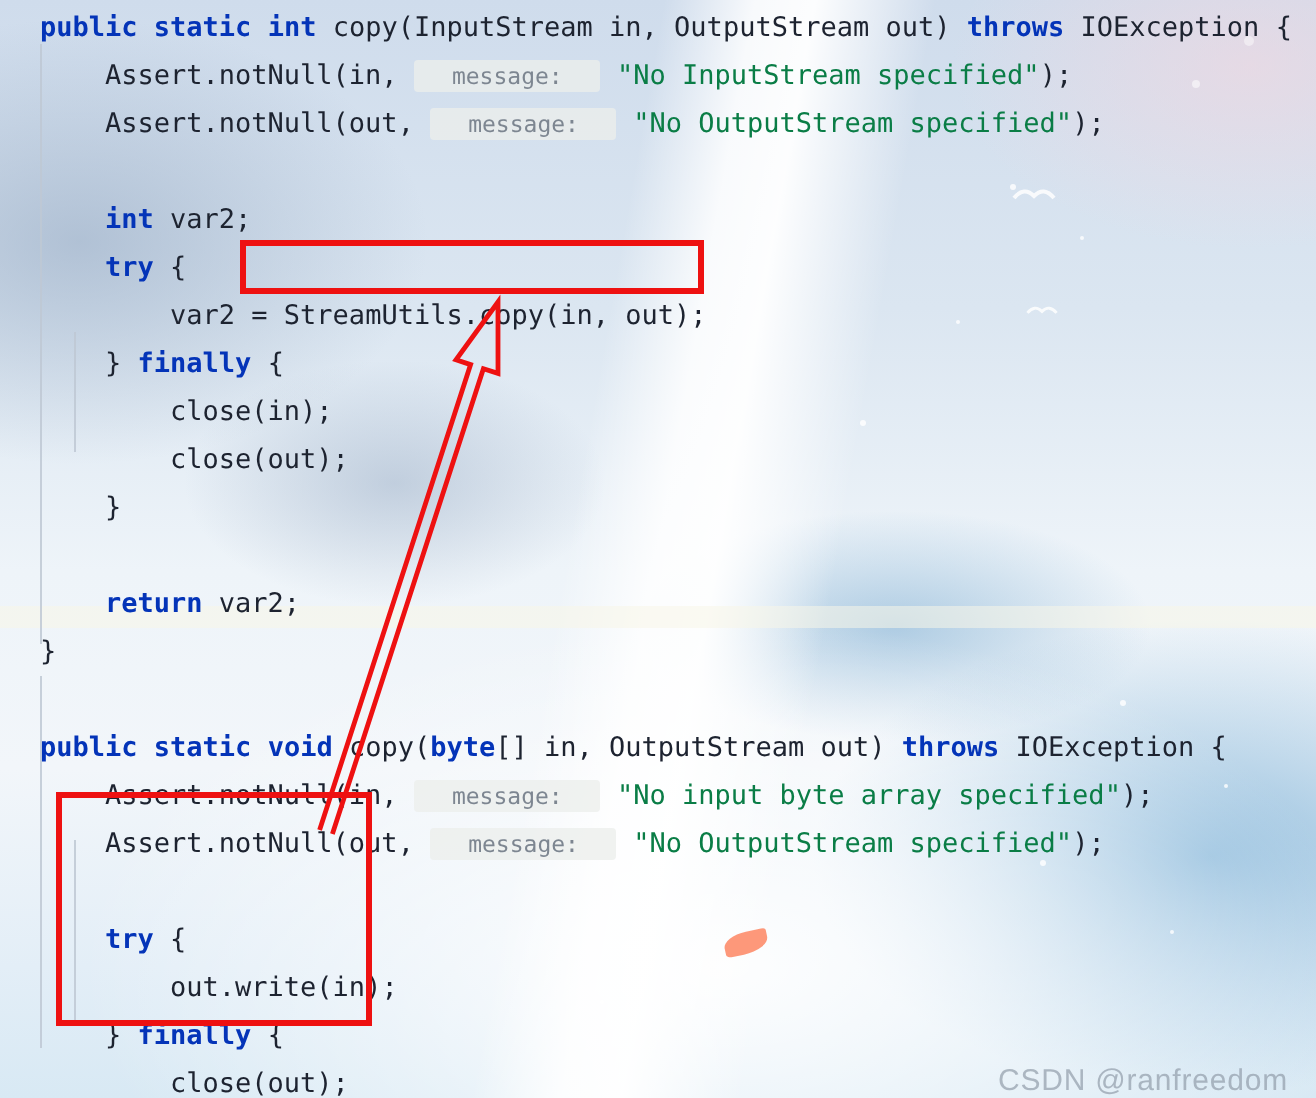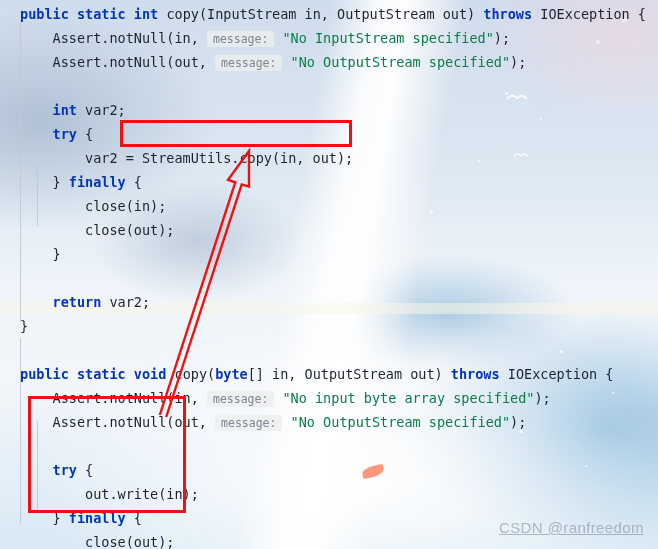--- a/index.html
+++ b/index.html
@@ -91,21 +91,21 @@
     background: rgba(226,234,245,.42);
     z-index: -1;
   }
   .tok { white-space: pre; }
   .kw   { color: #0434b8; font-weight: 600; }
   .pln  { color: #1d2330; }
   .str  { color: #0a7d46; }
   .hint {
     color: #7d8691;
     background: rgba(236,238,236,.78);
-    padding: 1px 6px;
+    padding: 1px 19px;
     border-radius: 2px;
     font-size: 11.5px;
   }
 
   
   .guide {
     position: absolute;
     width: 1px;
     background: rgba(190,200,212,.85);
   }
@@ -122,26 +122,25 @@
     left: 0; top: 0;
     width: 658px; height: 549px;
     pointer-events: none;
     overflow: visible;
   }
 
   
   .watermark {
     position: absolute;
     right: 14px;
-    bottom: 13px;
+    bottom: 0;
     font-family: "Liberation Sans", sans-serif;
     font-size: 15px;
     color: rgba(146,156,170,.70);
     letter-spacing: .4px;
-    text-decoration: underline;
   }
 </style>
 </head>
 <body>
 
 <div id="root">
 
   <div class="bg">
     <div class="bg-speck" style="left:505px;top:92px;width:3px;height:3px;"></div>
     <div class="bg-speck" style="left:540px;top:118px;width:2px;height:2px;"></div>

